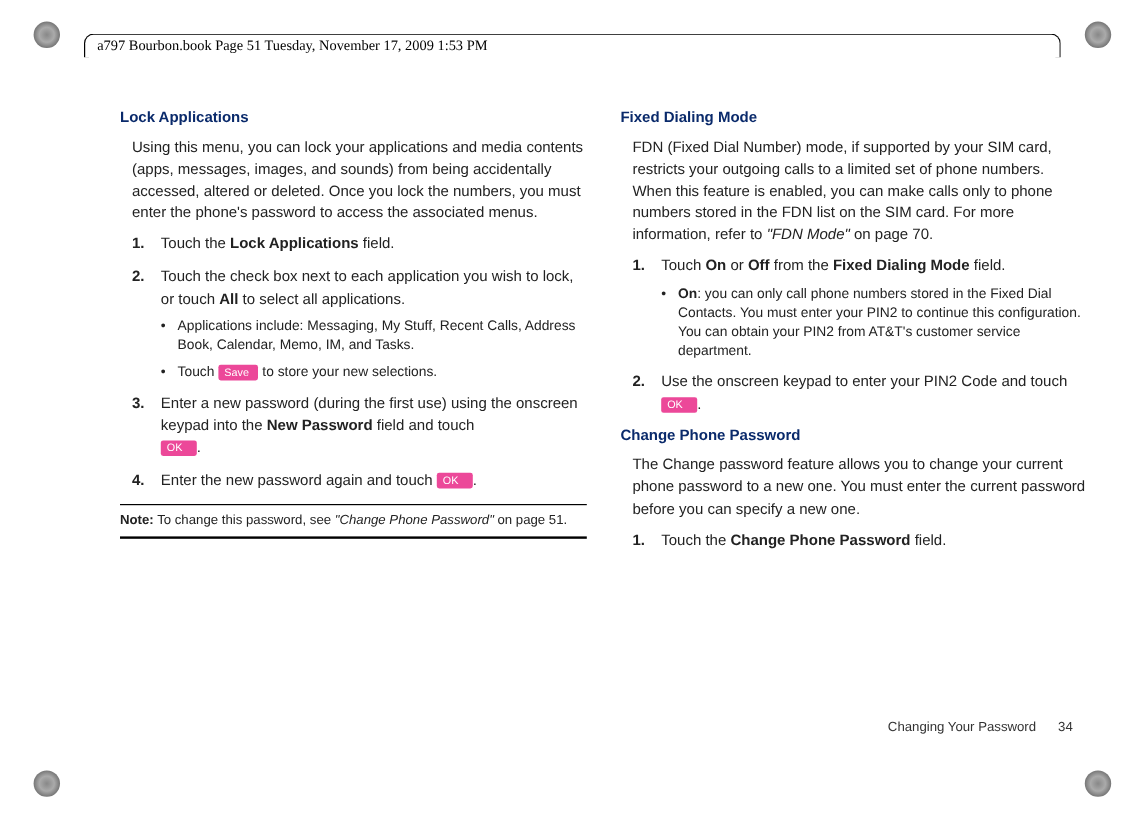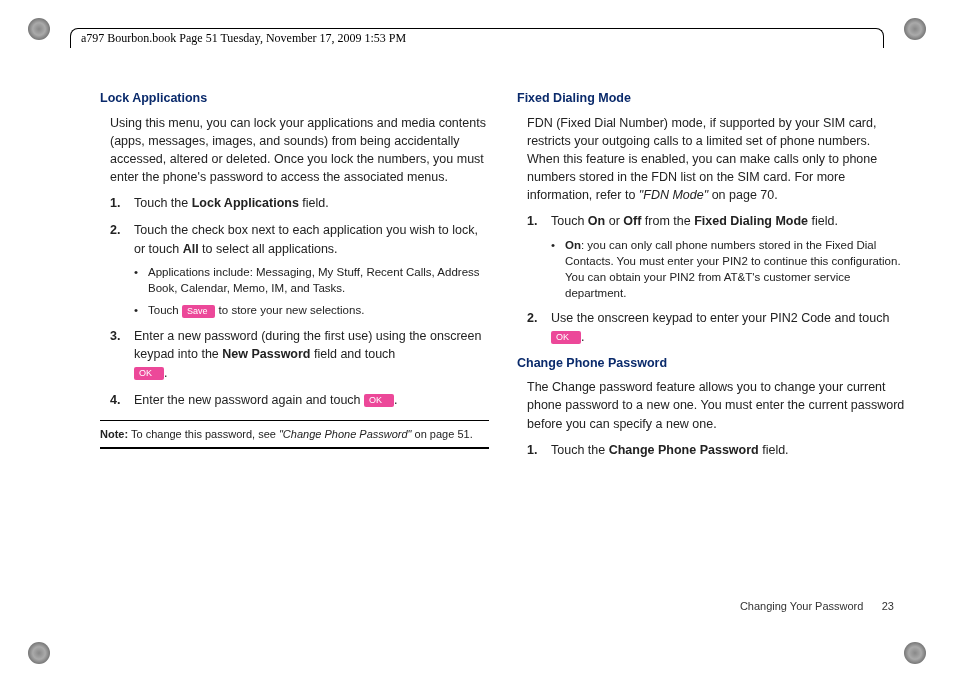--- a/index.html
+++ b/index.html
@@ -203,14 +203,14 @@
     <p class="para">The Change password feature allows you to change your current phone password to a new one. You must enter the current password before you can specify a new one.</p>
     <ol class="steps">
       <li>
         <span>Touch the </span><span class="b">Change Phone Password</span><span> field.</span>
       </li>
     </ol>
   </div>
 </div>
 
 <div class="footer">
-  <span>Changing Your Password</span>&nbsp;&nbsp;&nbsp;&nbsp;&nbsp;&nbsp;<span>23</span>
+  <span>Changing Your Password</span>&nbsp;&nbsp;&nbsp;&nbsp;&nbsp;&nbsp;<span>34</span>
 </div>
 
 </body></html>

